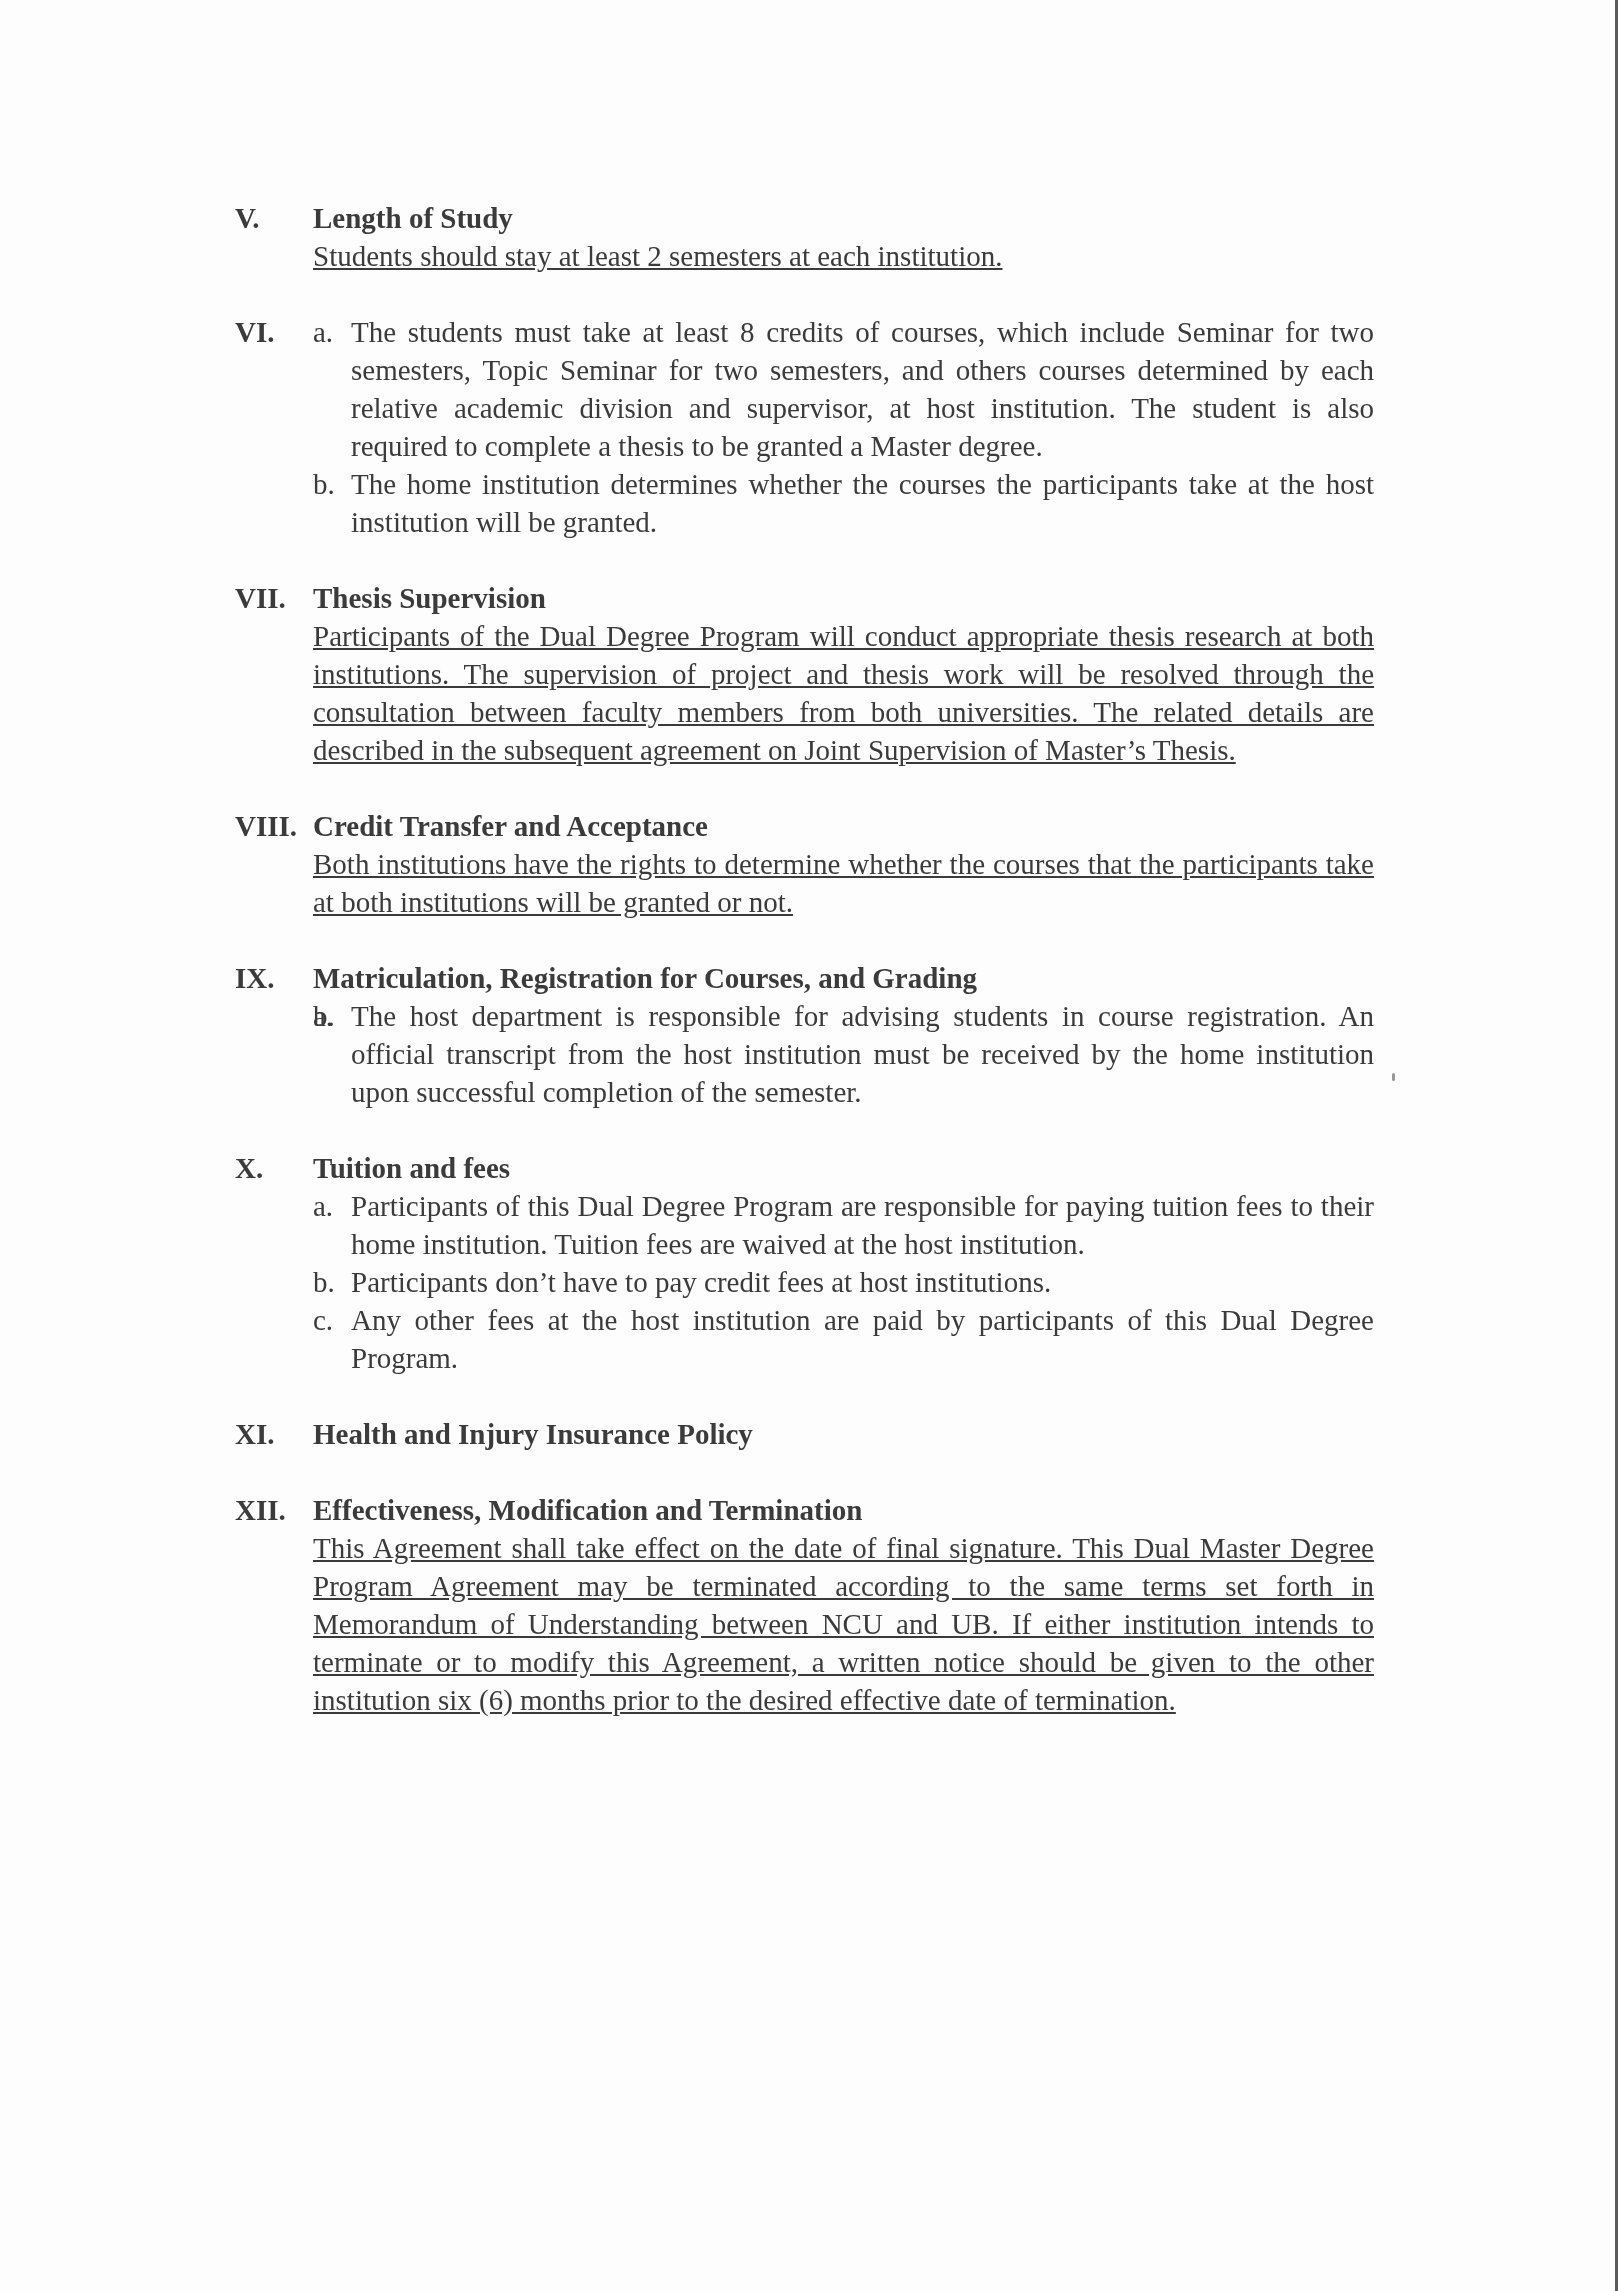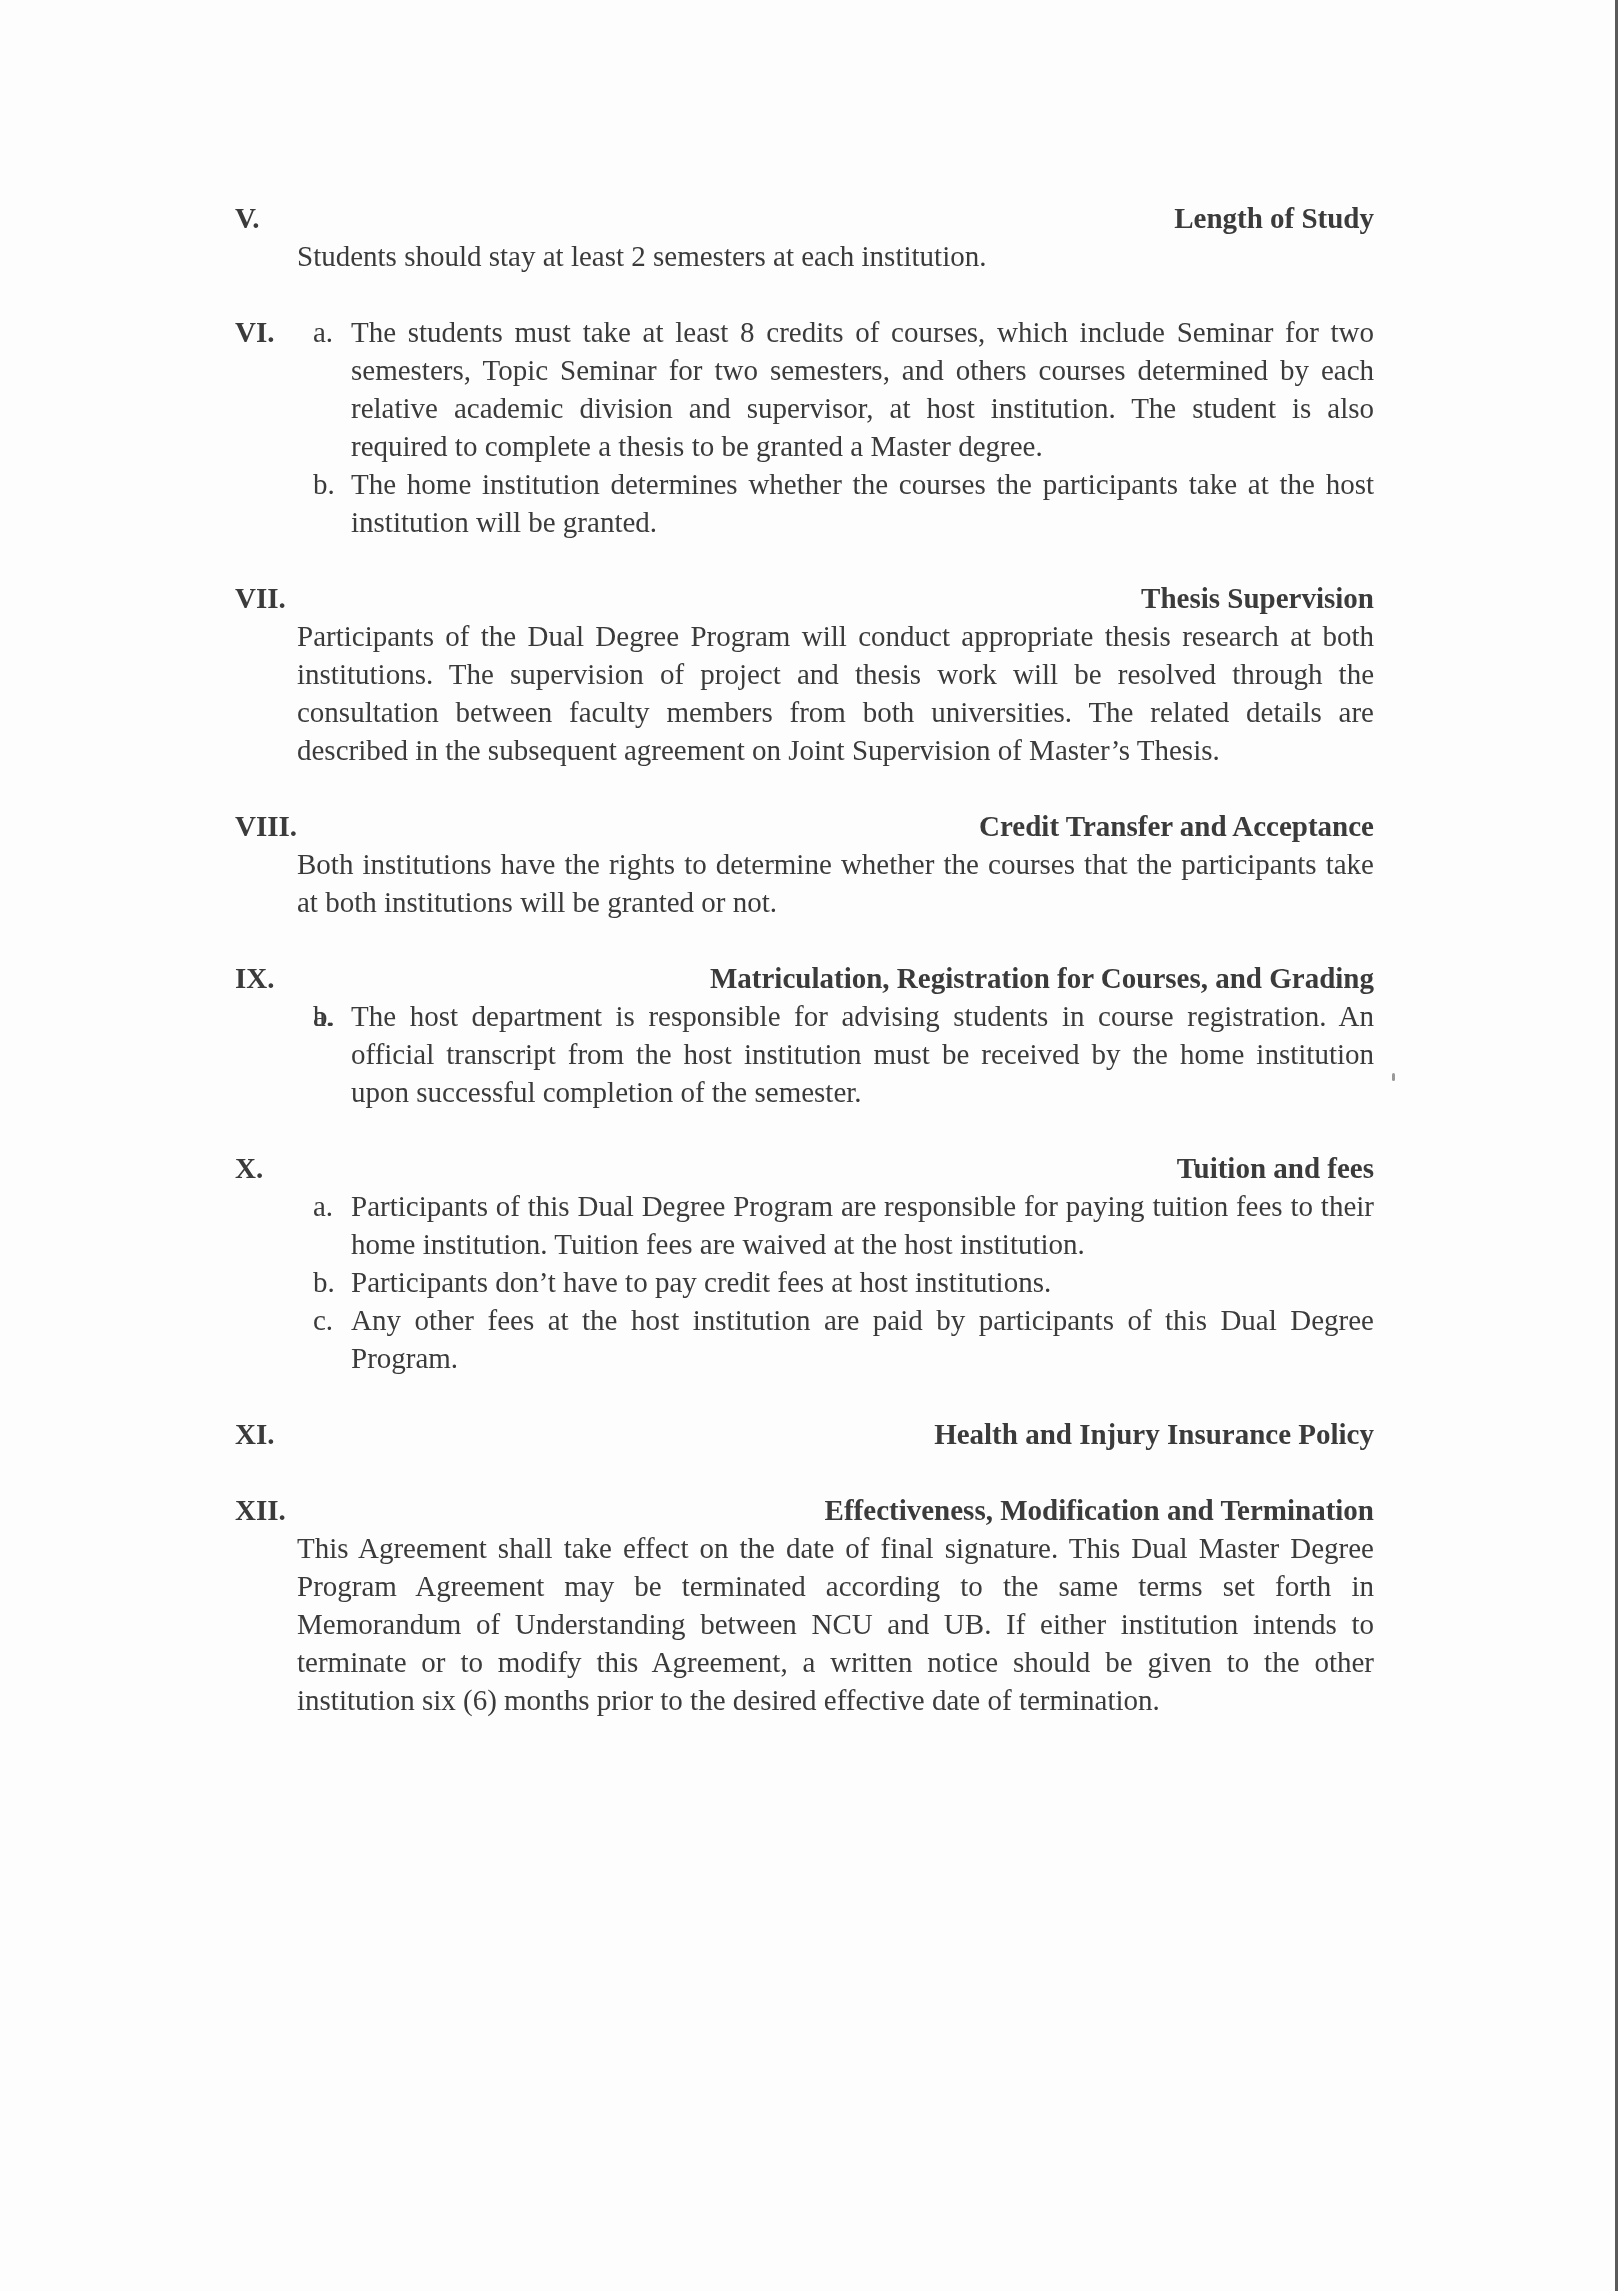--- a/index.html
+++ b/index.html
@@ -4,22 +4,22 @@
 <style>
   html, body { margin: 0; padding: 0; }
   body {
     width: 1620px; height: 2292px; background: #fdfdfd; position: relative; overflow: hidden;
     font-family: "Liberation Serif", "DejaVu Serif", serif; color: #3b3b3b;
   }
   .page-edge { position: absolute; top: 0; right: 2px; width: 2.9px; height: 2292px; background: #5a5a5a; }
   .doc { position: absolute; left: 235px; top: 199px; width: 1139px; font-size: 29px; line-height: 38px; }
   .section { position: relative; margin-bottom: 38px; }
   .numeral { position: absolute; left: 0; top: 0; font-weight: bold; }
-  .heading { margin-left: 78px; font-weight: bold; text-align: right; }
-  .para { margin-left: 62px; text-align: justify; }
+  .heading { margin-left: 78px; font-weight: bold; }
+  .para { margin-left: 78px; text-align: justify; text-decoration: underline; }
   .items { margin-left: 78px; }
   .item { position: relative; padding-left: 38px; text-align: justify; }
   .marker { position: absolute; left: 0; top: 0; }
   .speck { position: absolute; width: 2.9px; height: 7.8px; background: #999; border-radius: 2px; }
 </style>
 </head>
 <body>
 
 <div class="page-edge"></div>
 <div class="speck" style="left:1392px; top:1073px;"></div>

